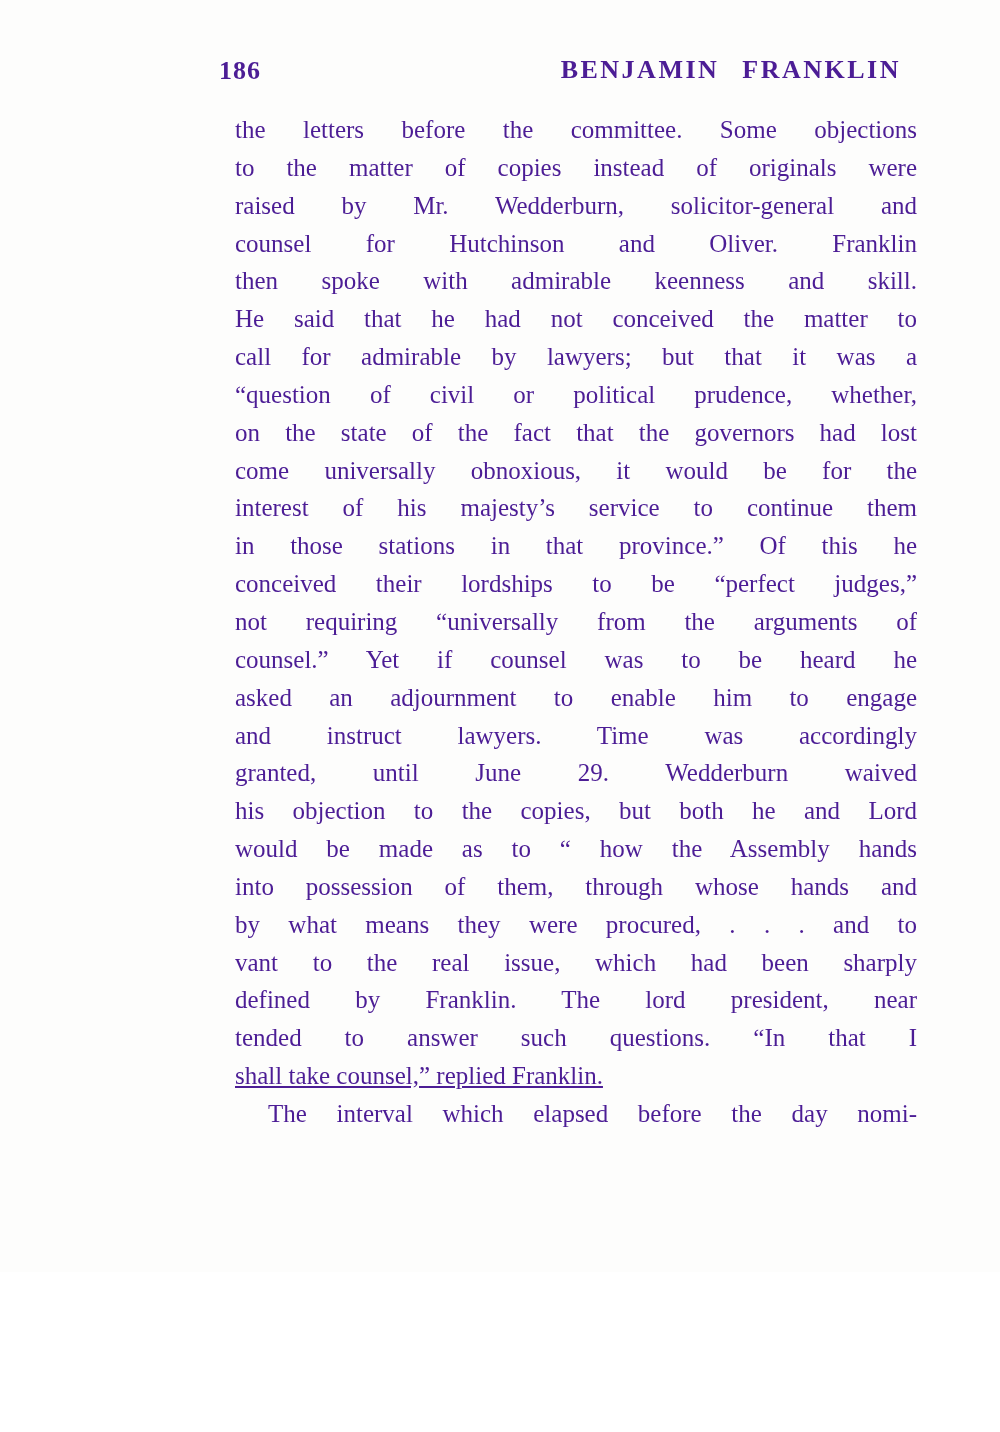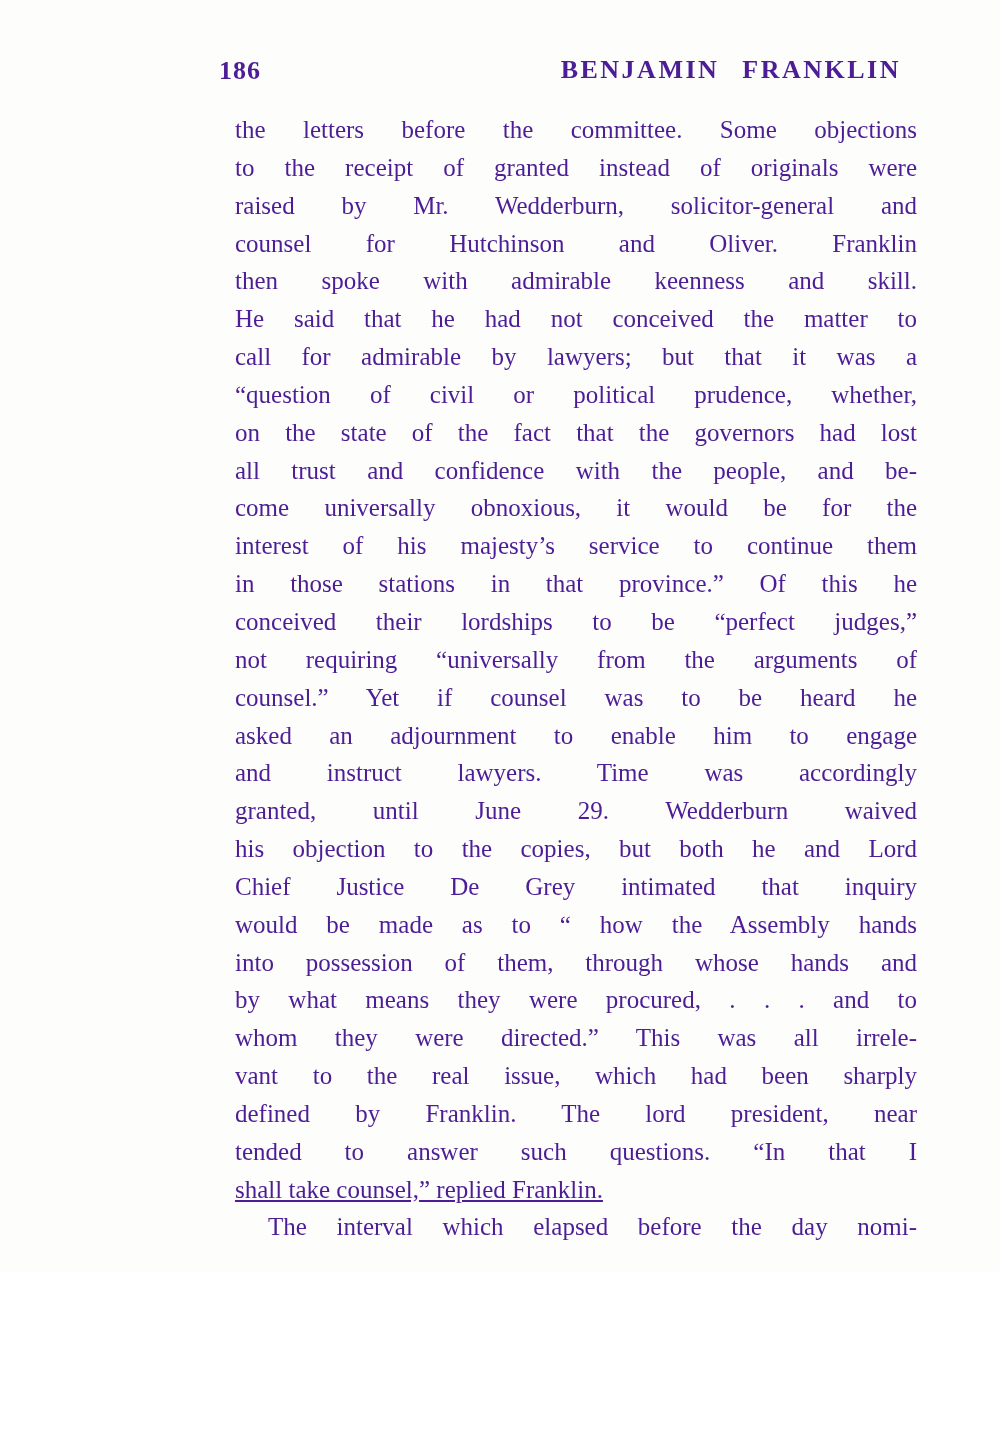--- a/index.html
+++ b/index.html
@@ -73,44 +73,41 @@
 
 <div class="page">
 
   <div class="running-head">
     <span class="page-num">186</span>
     <span class="head-title">BENJAMIN FRANKLIN</span>
   </div>
 
   <div class="text-block">
     <div class="line">the letters before the committee.  Some objections</div>
-    <div class="line">to the receipt of granted instead of originals were</div>
+    <div class="line">to the matter of copies instead of originals were</div>
     <div class="line">raised by Mr. Wedderburn, solicitor-general and</div>
     <div class="line">counsel for Hutchinson and Oliver.  Franklin</div>
     <div class="line">then spoke with admirable keenness and skill.</div>
     <div class="line">He said that he had not conceived the matter to</div>
     <div class="line">call for admirable by lawyers; but that it was a</div>
     <div class="line">“question of civil or political prudence, whether,</div>
     <div class="line">on the state of the fact that the governors had lost</div>
-    <div class="line">all trust and confidence with the people, and be-</div>
     <div class="line">come universally obnoxious, it would be for the</div>
     <div class="line">interest of his majesty’s service to continue them</div>
     <div class="line">in those stations in that province.”  Of this he</div>
     <div class="line">conceived their lordships to be “perfect judges,”</div>
     <div class="line">not requiring “universally from the arguments of</div>
     <div class="line">counsel.”  Yet if counsel was to be heard he</div>
     <div class="line">asked an adjournment to enable him to engage</div>
     <div class="line">and instruct lawyers.  Time was accordingly</div>
     <div class="line">granted, until June 29.  Wedderburn waived</div>
     <div class="line">his objection to the copies, but both he and Lord</div>
-    <div class="line">Chief Justice De Grey intimated that inquiry</div>
     <div class="line">would be made as to “ how the Assembly hands</div>
     <div class="line">into possession of them, through whose hands and</div>
     <div class="line">by what means they were procured, . . . and to</div>
-    <div class="line">whom they were directed.”  This was all irrele-</div>
     <div class="line">vant to the real issue, which had been sharply</div>
     <div class="line">defined by Franklin.  The lord president, near</div>
     <div class="line">tended to answer such questions.  “In that I</div>
     <div class="line para-end">shall take counsel,” replied Franklin.</div>
     <div class="line indent">The interval which elapsed before the day nomi-</div>
   </div>
 
 </div>
 
 </body></html>

